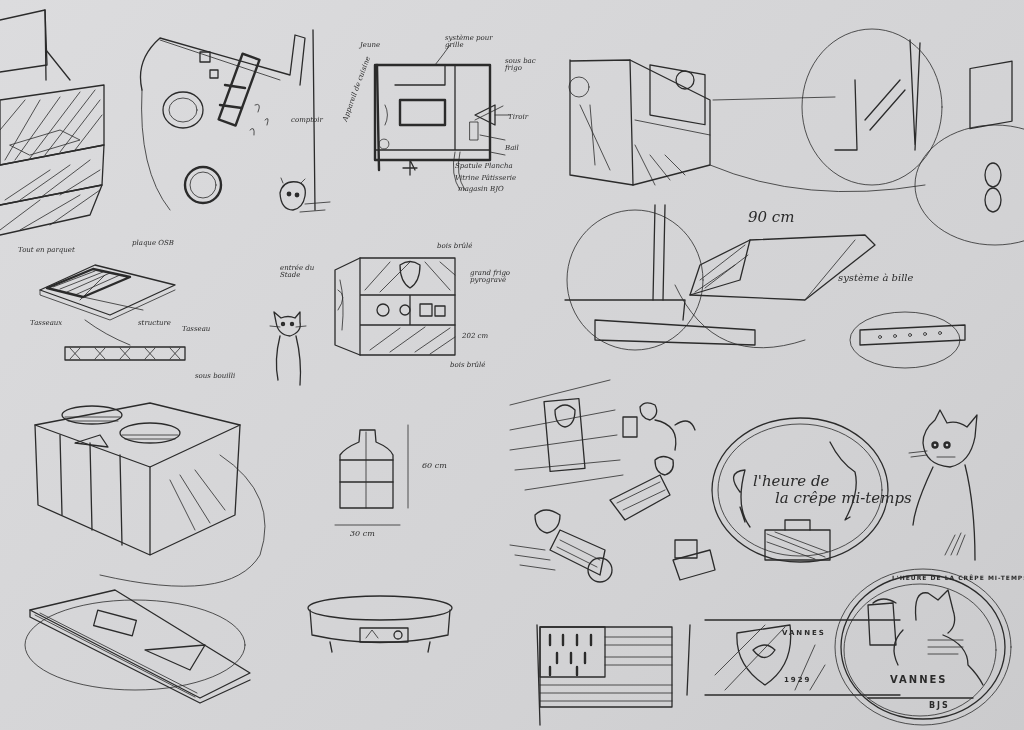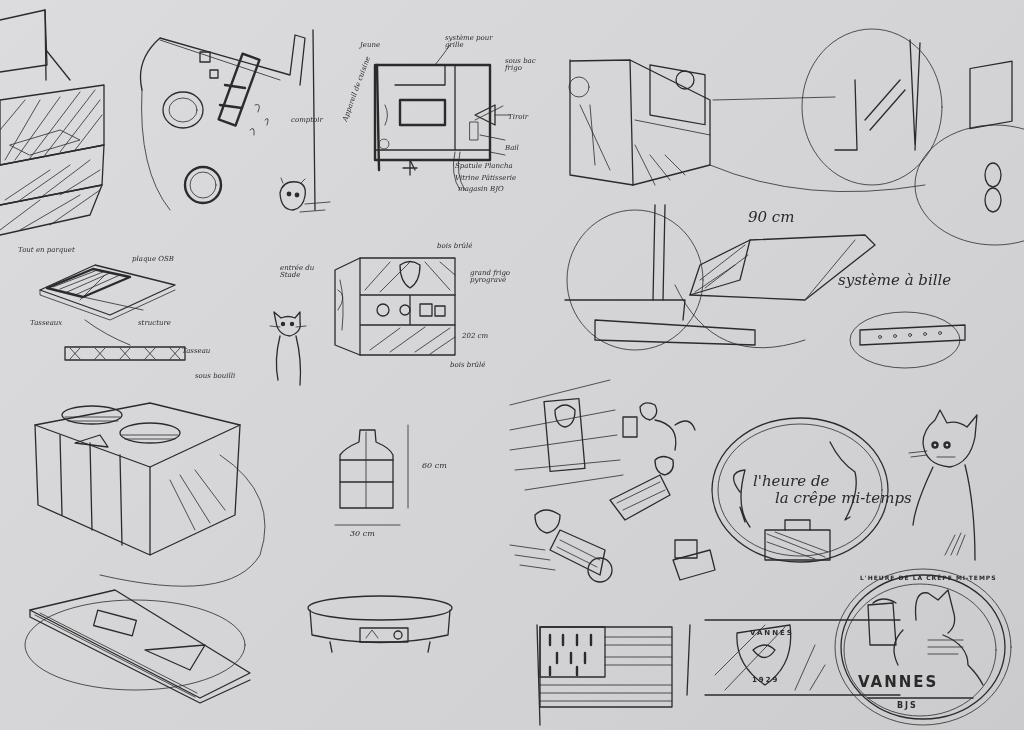--- a/index.html
+++ b/index.html
@@ -9,22 +9,22 @@
     font-family:"DejaVu Serif",serif;color:#2a2a2a;}
   .sk{position:absolute;}
   svg{overflow:visible;}
   svg *{fill:none;stroke:#2b2b2b;stroke-linecap:round;stroke-linejoin:round;}
   .hatch{stroke:#444;stroke-width:0.8;}
   .thin{stroke-width:0.8;}
   .med{stroke-width:1.3;}
   .bold{stroke-width:2.4;}
   .lbl{position:absolute;font-family:"DejaVu Serif",serif;font-style:italic;
     color:#2a2a2a;white-space:nowrap;line-height:1;}
-  .s7{font-size:7px;} .s8{font-size:8px;} .s9{font-size:15px;} .s11{font-size:15px;} .s15{font-size:15px;}
-  .caps{font-style:normal;font-family:"DejaVu Sans",sans-serif;font-weight:bold;letter-spacing:2px;}
+  .s7{font-size:7px;} .s8{font-size:8px;} .s9{font-size:15px;} .s11{font-size:15px;} .s15{font-size:10px;}
+  .caps{font-style:normal;font-family:"DejaVu Sans",sans-serif;font-weight:bold;letter-spacing:2px;margin-left:32px;}
 </style>
 </head>
 <body>
 
 <div class="page">
 
   <svg class="sk" style="left:0;top:0" width="130" height="250">
     <path class="med" d="M0,20 L45,10 L47,65 L0,72"></path>
     <path class="med" d="M45,10 L46,80 M46,50 L70,80"></path>
     <path class="med" d="M0,100 L104,85 L104,145 L0,165 Z"></path>
@@ -90,24 +90,24 @@
     <path class="med" d="M5,35 L60,10 L140,30 L75,60 Z"></path>
     <path class="bold" d="M12,33 L58,14 L95,22 L48,42 Z"></path>
     <g class="hatch">
         <path d="M18,32 L60,16 M25,34 L68,17 M32,37 L75,18 M40,40 L85,20"></path>
       </g>
     <path class="thin" d="M5,35 L5,40 L75,65 L140,35 M48,42 L108,55 M70,20 L45,45"></path>
     <path class="med" d="M30,92 L150,92 M30,105 L150,105 M30,92 L30,105 M150,92 L150,105"></path>
     <path class="thin" d="M35,93 L45,104 M45,93 L35,104 M60,93 L70,104 M70,93 L60,104 M85,93 L95,104 M95,93 L85,104 M110,93 L120,104 M120,93 L110,104 M135,93 L145,104 M145,93 L135,104"></path>
     <path class="thin" d="M50,65 Q70,80 95,90"></path>
   </svg>
-  <div class="lbl s7" style="left:132px;top:256px">plaque OSB</div>
+  <div class="lbl s7" style="left:132px;top:240px">plaque OSB</div>
   <div class="lbl s7" style="left:138px;top:320px">structure</div>
   <div class="lbl s7" style="left:30px;top:320px">Tasseaux</div>
-  <div class="lbl s7" style="left:182px;top:348px">Tasseau</div>
+  <div class="lbl s7" style="left:182px;top:326px">Tasseau</div>
   <div class="lbl s7" style="left:195px;top:373px">sous bouilli</div>
 
   <svg class="sk" style="left:330px;top:240px" width="130" height="120">
     <path class="med" d="M5,30 L30,18 L125,18 L125,115 L30,115 L5,105 Z"></path>
     <path class="med" d="M30,18 L30,115 M30,55 L125,55 M30,85 L125,85 M80,55 L80,85"></path>
     <g class="hatch">
         <path d="M35,50 L60,22 M50,52 L80,22 M95,22 L120,50 M110,22 L125,35 M40,110 L70,88 M60,112 L95,87 M85,112 L120,88 M100,114 L125,97"></path>
       </g>
     <path class="med" d="M70,25 Q80,18 90,25 Q90,42 80,48 Q70,42 70,25 Z"></path>
     <circle class="med" cx="53" cy="70" r="6"></circle>

